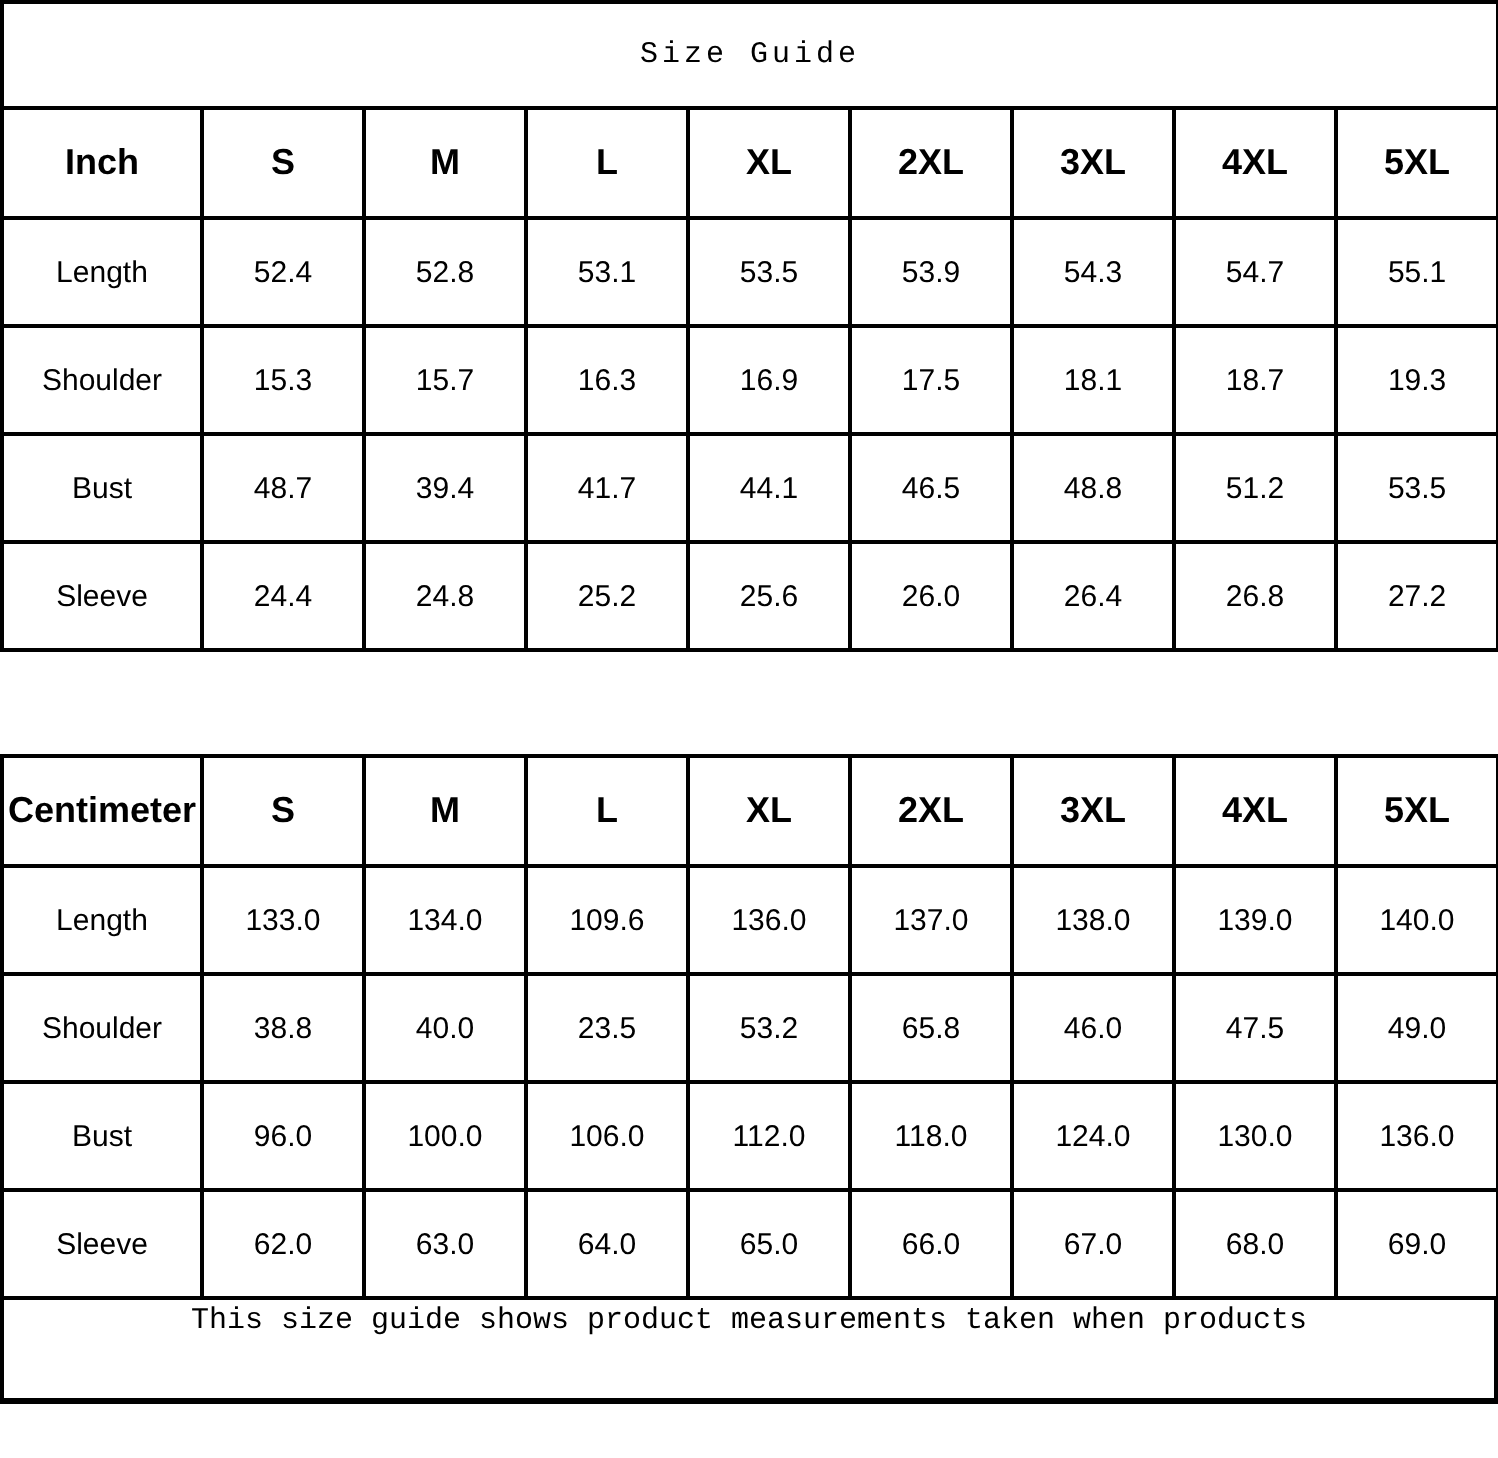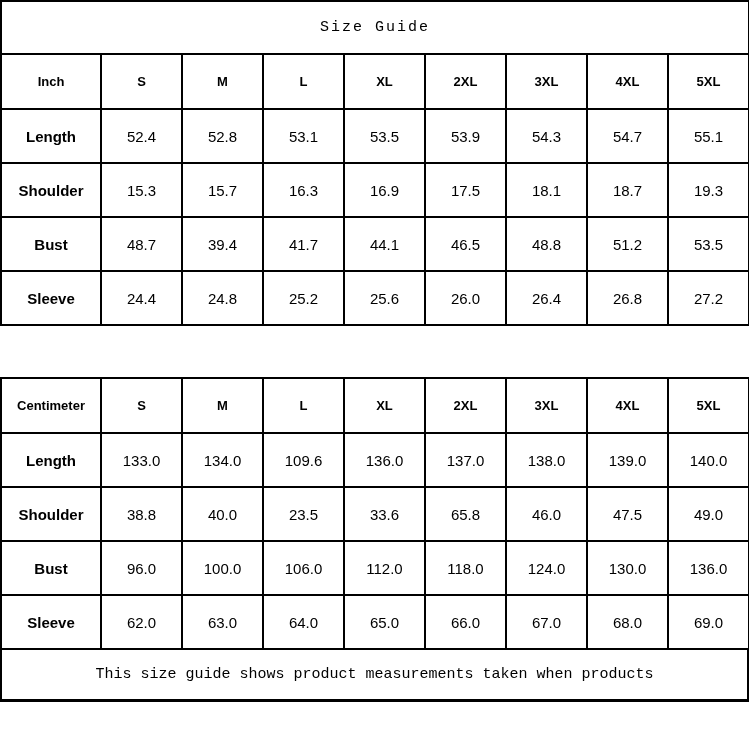--- a/index.html
+++ b/index.html
@@ -34,42 +34,41 @@
   td.title-cell {
     height: 51px;
     font-family: "Liberation Mono", "DejaVu Sans Mono", monospace;
     font-size: 22px;
     letter-spacing: 2px;
     font-weight: 500;
   }
   tr.header-row td {
     height: 53px;
     font-weight: bold;
-    font-size: 13px;
+    font-size: 18px;
     margin-top: 12px;
   }
   tr.data-row td {
     height: 52px;
   }
   td.row-label {
-    font-weight: bold;
+    font-weight: normal;
   }
   .gap-band {
     height: 51px;
     background: #ffffff;
   }
   .footer-note {
     box-sizing: border-box;
     width: 749px;
     border-left: 2px solid #000000;
     border-right: 2px solid #000000;
     border-bottom: 3px solid #000000;
     height: 52px;
     display: flex;
-    flex-direction: column;
     justify-content: center;
     text-align: center;
     font-family: "Liberation Mono", "DejaVu Sans Mono", monospace;
     font-size: 15px;
     line-height: 22px;
   }
 </style>
 </head>
 <body>
 
@@ -186,21 +185,21 @@
           <td>137.0</td>
           <td>138.0</td>
           <td>139.0</td>
           <td>140.0</td>
         </tr>
         <tr class="data-row">
           <td class="row-label">Shoulder</td>
           <td>38.8</td>
           <td>40.0</td>
           <td>23.5</td>
-          <td>33.6</td>
+          <td>53.2</td>
           <td>65.8</td>
           <td>46.0</td>
           <td>47.5</td>
           <td>49.0</td>
         </tr>
         <tr class="data-row">
           <td class="row-label">Bust</td>
           <td>96.0</td>
           <td>100.0</td>
           <td>106.0</td>

